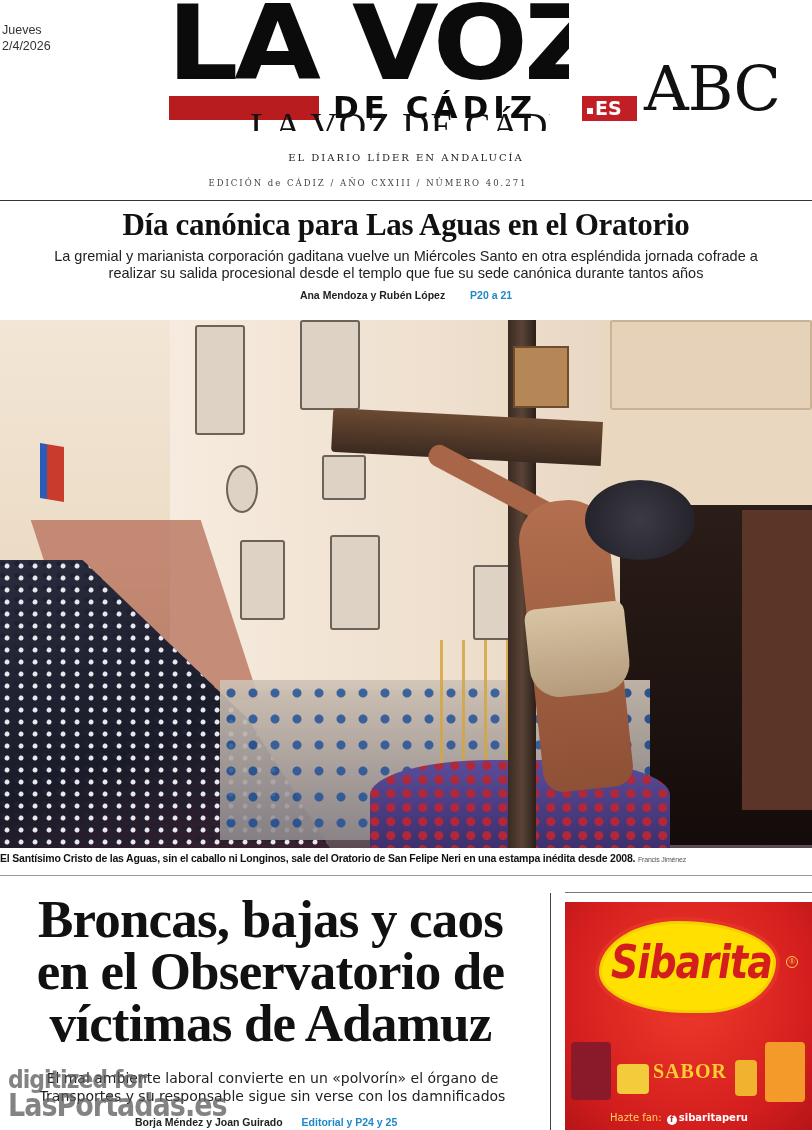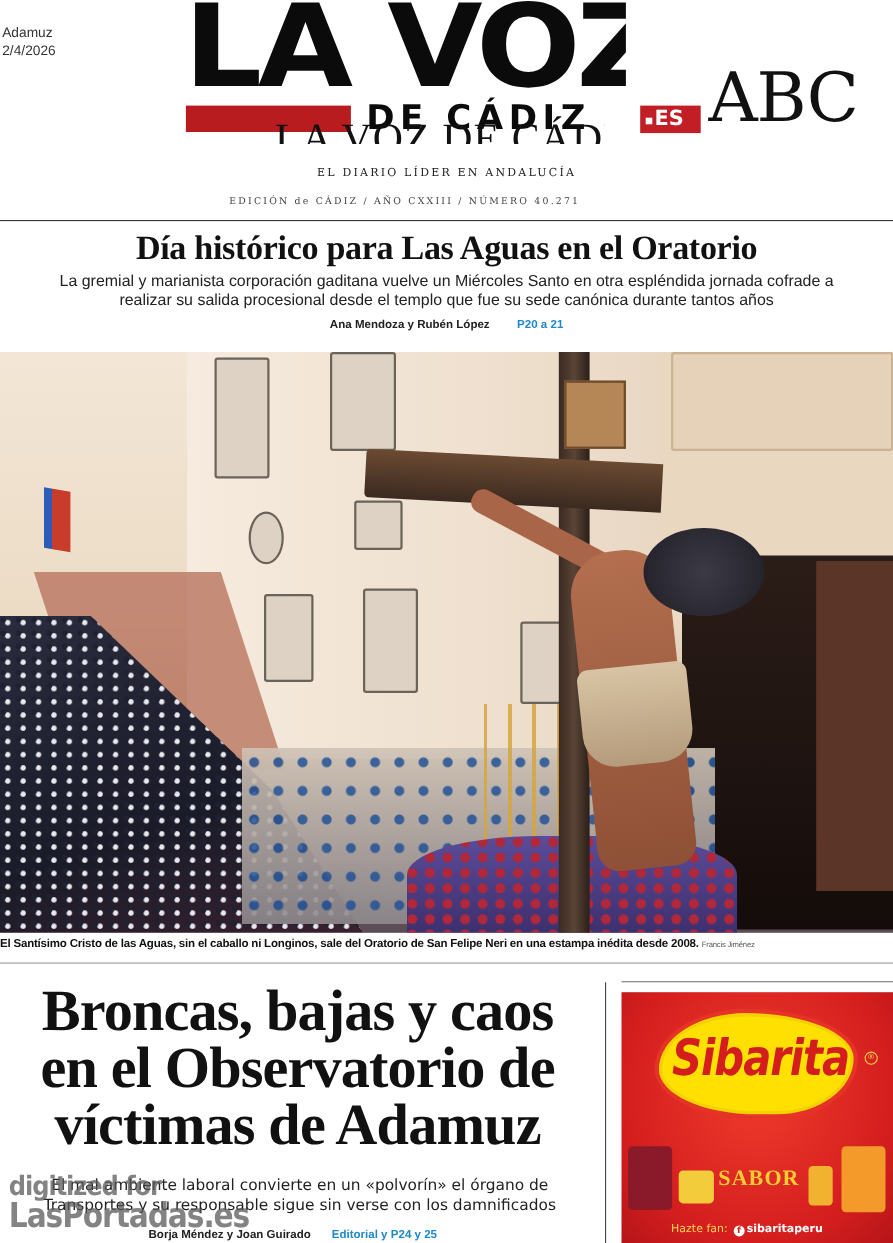--- a/index.html
+++ b/index.html
@@ -110,35 +110,35 @@
     
     .watermark { position: absolute; left: 8px; top: 1067px; font-family: "DejaVu Sans", sans-serif; font-weight: bold;
       color: rgba(90,90,90,0.75); line-height: 26px; }
     .watermark .wm1 { font-size: 22px; letter-spacing: -1px; display: block; transform: scaleY(1.1); }
     .watermark .wm2 { font-size: 27px; letter-spacing: -1px; display: block; transform: scaleY(1.15); }
   </style>
 </head>
 <body>
 
 <div class="date-box">
-  <div>Adamuz</div>
+  <div>Jueves</div>
   <div>2/4/2026</div>
 </div>
 
 <div class="mast-lavoz">LA VOZ</div>
 <div class="mast-redbar"></div>
 <div class="mast-decadiz">DE CÁDIZ</div>
 <div class="mast-es"><span class="dot"></span><span>ES</span></div>
 <div class="mast-abc">ABC</div>
 <div class="mast-sub-title">LA VOZ DE CÁDIZ</div>
 <div class="mast-tagline">EL DIARIO LÍDER EN ANDALUCÍA</div>
 <div class="mast-edition">EDICIÓN de CÁDIZ / AÑO CXXIII / NÚMERO 40.271</div>
 <div class="rule-top"></div>
 
-<h1 class="lead-headline">Día histórico para Las Aguas en el Oratorio</h1>
+<h1 class="lead-headline">Día canónica para Las Aguas en el Oratorio</h1>
 <p class="lead-deck">La gremial y marianista corporación gaditana vuelve un Miércoles Santo en otra espléndida jornada cofrade a realizar su salida procesional desde el templo que fue su sede canónica durante tantos años</p>
 <div class="lead-byline">
   <span>Ana Mendoza y Rubén López</span>
   <span class="pages">P20 a 21</span>
 </div>
 
 <div class="photo" role="img" aria-label="Cristo de las Aguas crucifix procession leaving the Oratorio de San Felipe Neri with crowd and band">
   <div class="wall"></div>
   <div class="wall-right"></div>
   <div class="brick"></div>

